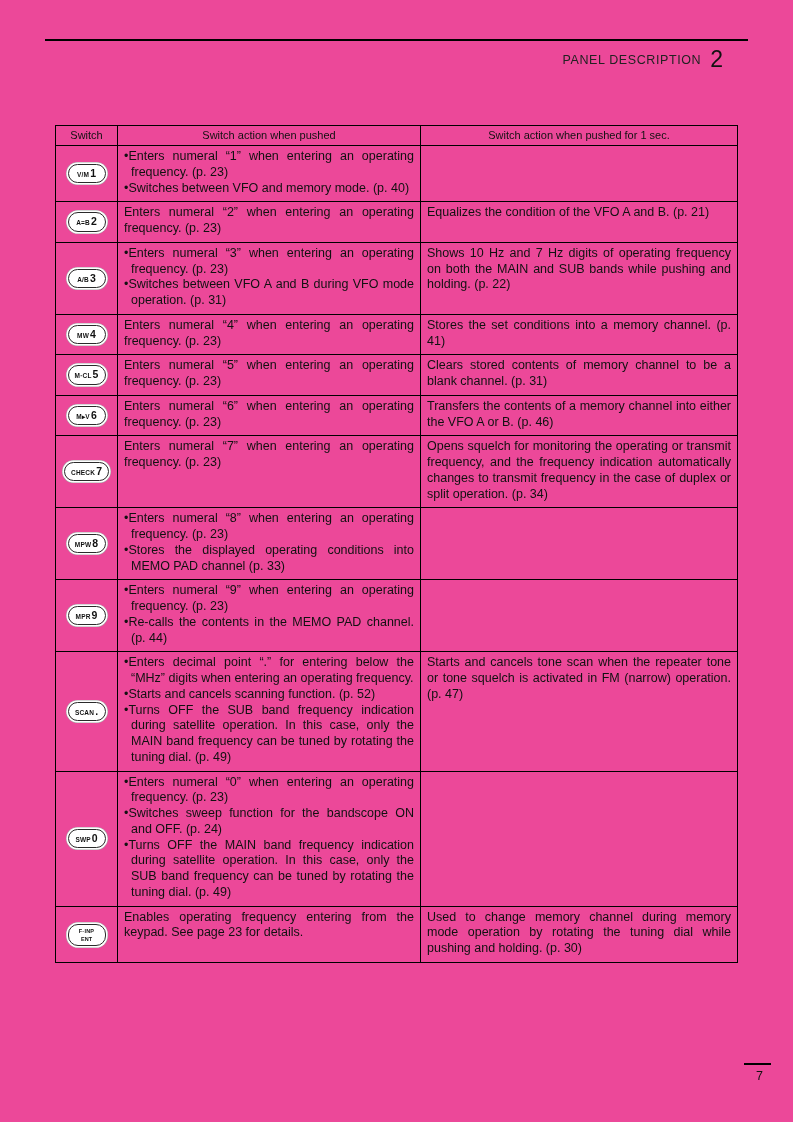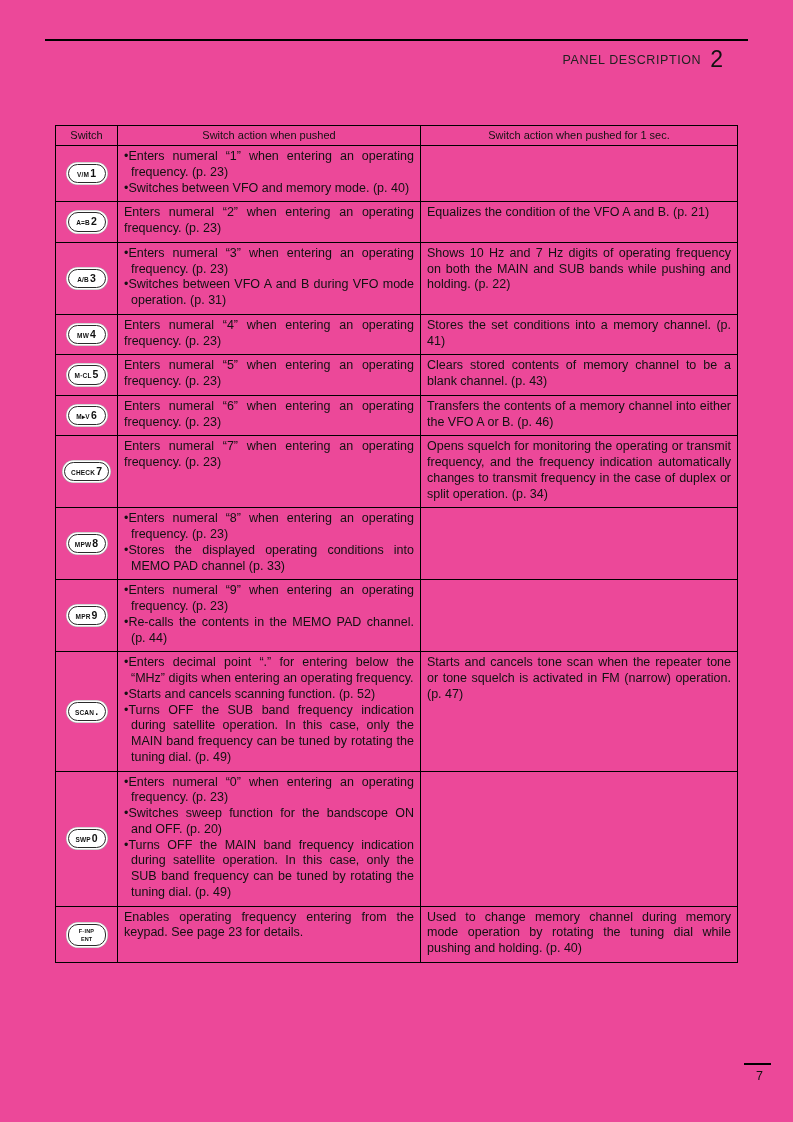--- a/index.html
+++ b/index.html
@@ -120,21 +120,21 @@
         </tr>
         <tr>
           <td class="switch-cell"><span class="key-button">
               <span class="key-small">M·CL</span>
               <span class="key-big">5</span>
             </span></td>
           <td class="text-cell">
             <div class="item">Enters numeral “5” when entering an operating frequency. (p. 23)</div>
           </td>
           <td class="text-cell">
-            <div class="item">Clears stored contents of memory channel to be a blank channel. (p. 43)</div>
+            <div class="item">Clears stored contents of memory channel to be a blank channel. (p. 31)</div>
           </td>
         </tr>
         <tr>
           <td class="switch-cell"><span class="key-button">
               <span class="key-small">M▸V</span>
               <span class="key-big">6</span>
             </span></td>
           <td class="text-cell">
             <div class="item">Enters numeral “6” when entering an operating frequency. (p. 23)</div>
           </td>
@@ -190,35 +190,35 @@
             <div class="item">Starts and cancels tone scan when the repeater tone or tone squelch is activated in FM (narrow) operation. (p. 47)</div>
           </td>
         </tr>
         <tr>
           <td class="switch-cell"><span class="key-button">
               <span class="key-small">SWP</span>
               <span class="key-big">0</span>
             </span></td>
           <td class="text-cell">
             <div class="item bullet">•Enters numeral “0” when entering an operating frequency. (p. 23)</div>
-            <div class="item bullet">•Switches sweep function for the bandscope ON and OFF. (p. 20)</div>
+            <div class="item bullet">•Switches sweep function for the bandscope ON and OFF. (p. 24)</div>
             <div class="item bullet">•Turns OFF the MAIN band frequency indication during satellite operation. In this case, only the SUB band frequency can be tuned by rotating the tuning dial. (p. 49)</div>
           </td>
           <td class="text-cell"></td>
         </tr>
         <tr>
           <td class="switch-cell"><span class="key-button stacked">
               <span class="key-small">F-INP</span>
               <span class="key-big">ENT</span>
             </span></td>
           <td class="text-cell">
             <div class="item">Enables operating frequency entering from the keypad. See page 23 for details.</div>
           </td>
           <td class="text-cell">
-            <div class="item">Used to change memory channel during memory mode operation by rotating the tuning dial while pushing and holding. (p. 40)</div>
+            <div class="item">Used to change memory channel during memory mode operation by rotating the tuning dial while pushing and holding. (p. 30)</div>
           </td>
         </tr>
       </tbody>
   </table>
 
   <div class="footer-rule"></div>
   <div class="page-number">7</div>
 
 </div>
 

